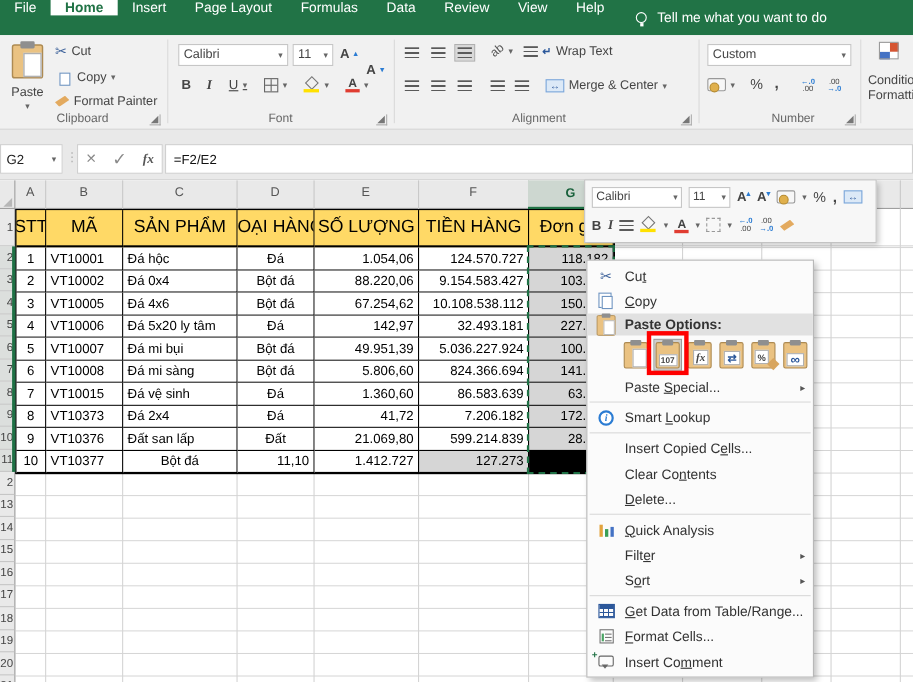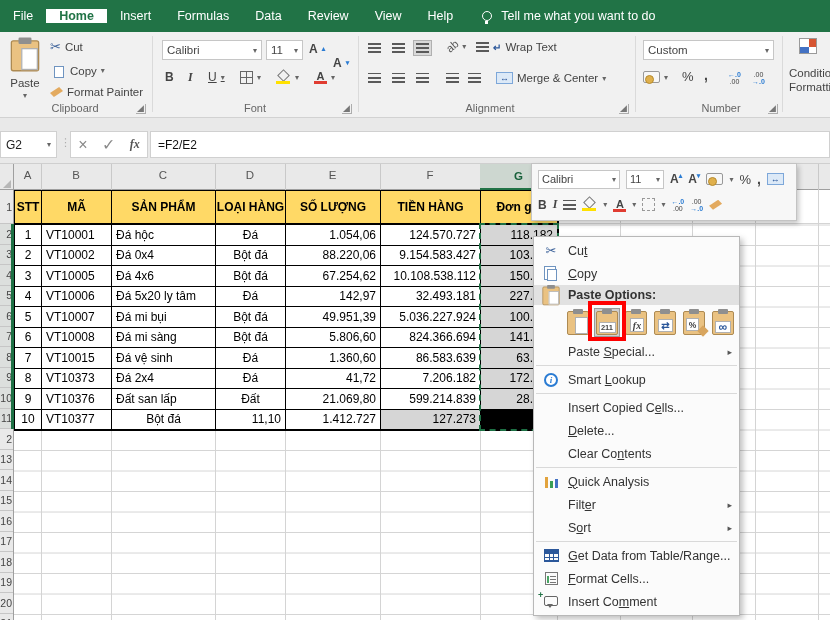--- a/index.html
+++ b/index.html
@@ -1,21 +1,21 @@
 <!DOCTYPE html>
 <html><head>
 <meta charset="utf-8">
 <style>
   *{margin:0;padding:0;box-sizing:border-box}
   body{font-family:"Liberation Sans",sans-serif;background:#888}
   #root{position:relative;width:830px;height:620px;background:#fff;overflow:hidden;font-family:"Liberation Sans",sans-serif}
 
   
   .tabbar{position:absolute;left:0;top:0;width:830px;height:32px;background:#217346;display:flex;align-items:stretch;color:#fff;font-size:12.5px}
-  .tablist{display:flex;align-items:center}
+  .tablist{display:flex;align-items:flex-start}
   .tab{display:flex;align-items:center;padding:0 13px;cursor:default;white-space:nowrap}
   .tab.active{background:#fff;color:#217346;font-weight:bold}
   .tellme{display:flex;align-items:center;gap:9px;margin-left:16px;white-space:nowrap}
   .bulb{position:relative;width:10px;height:10px;border:1.6px solid #fff;border-radius:50%;display:inline-block}
   .bulb:after{content:'';position:absolute;left:2.2px;bottom:-4px;width:3px;height:3px;background:#fff}
 
   
   .ribbon{position:absolute;left:0;top:32px;width:830px;height:86px;background:#f1f1f1;border-bottom:1px solid #d2d2d2;font-size:11.5px;color:#444}
   .vsep{position:absolute;top:4px;bottom:5px;width:1px;background:#dadada}
   .grplabel{position:absolute;bottom:3px;font-size:11px;color:#666;text-align:center}
@@ -87,21 +87,21 @@
   .gridbg{position:absolute;left:14px;top:26px;width:816px;height:430px;background-image:linear-gradient(to bottom,transparent 0,transparent 19.5px,#d4d4d4 19.5px,#d4d4d4 20.5px);background-size:100% 20.5px;background-position:0 15px}
   .coverr1{position:absolute;left:557px;top:26px;width:273px;height:34px;background:#fff;border-bottom:1px solid #d4d4d4}
   .vline{position:absolute;top:26px;width:1px;height:430px;background:#d4d4d4}
   .rowhdr{position:absolute;left:0;top:26px;width:14px;height:430px;background:#e9e9e9;border-right:1px solid #9f9f9f;overflow:hidden}
   .rowcell{position:absolute;left:0;width:14px;border-bottom:1px solid #c6c6c6}
   .rowcell span{position:absolute;right:2px;top:50%;transform:translateY(-50%);font-size:10.5px;color:#444}
   .rowsel{background:#dcdfdd}
   .selbar{position:absolute;left:11px;top:60px;width:3px;height:205px;background:#1e7145;z-index:2}
   .dtable{position:absolute;left:14px;top:26px;display:grid;grid-template-columns:27px 70px 104px 70px 95px 100px 77px;grid-template-rows:34px repeat(10,20.5px);border:1px solid #000;background:#000;z-index:1}
   .tc{border-right:1px solid #000;border-bottom:1px solid #000;display:flex;align-items:center;font-size:12px;color:#000;overflow:hidden;white-space:nowrap;background:#fff}
-  .th{background:#ffd966;font-weight:bold;justify-content:center;border-bottom-width:2px;font-size:12px}
+  .th{background:#ffd966;font-weight:normal;justify-content:center;border-bottom-width:2px;font-size:16px}
   .al{padding-left:4px}.ar{justify-content:flex-end;padding-right:4px}.ac{justify-content:center}
   .cs{background:#d6d6d6}
   .ants{position:absolute;left:479px;top:59px;width:80px;height:208px;border:2px dashed #1e7145;z-index:3;pointer-events:none}
 
   
   .mtb{position:absolute;left:531px;top:163px;width:266px;height:58px;background:#f7f7f7;border:1px solid #c3c3c3;box-shadow:2px 3px 5px rgba(0,0,0,.22);z-index:10;display:flex;flex-direction:column;justify-content:space-evenly;padding:1px 6px;font-size:11px;color:#444}
   .mrow{display:flex;align-items:center;gap:6px;height:23px}
   .mcombo{background:#fff;border:1px solid #c6c6c6;height:19px;display:flex;align-items:center;justify-content:space-between;padding:0 3px;font-size:11px}
 
   
@@ -127,20 +127,21 @@
 </head>
 <body>
 
 <div id="root">
 
   <div class="tabbar">
     <div class="tablist">
         <div class="tab">File</div>
         <div class="tab active">Home</div>
         <div class="tab">Insert</div>
+        <div class="tab">Page Layout</div>
         <div class="tab">Formulas</div>
         <div class="tab">Data</div>
         <div class="tab">Review</div>
         <div class="tab">View</div>
         <div class="tab">Help</div>
       </div>
     <div class="tellme">
       <span class="bulb"></span>
       <span>Tell me what you want to do</span>
     </div>
@@ -530,21 +531,21 @@
       </div>
       <div class="micons">
         <span class="pic t-paste">
           <span class="clipp"></span>
           <span class="body"></span>
           <span class="face"></span>
         </span>
         <span class="pic t-123 hl">
           <span class="clipp"></span>
           <span class="body"></span>
-          <span class="face">211</span>
+          <span class="face">107</span>
         </span>
         <span class="pic t-fx">
           <span class="clipp"></span>
           <span class="body"></span>
           <span class="face">fx</span>
         </span>
         <span class="pic t-transpose">
           <span class="clipp"></span>
           <span class="body"></span>
           <span class="face">⇄</span>
@@ -572,25 +573,25 @@
         </span>
         <span class="mlbl">Smart <u>L</u>ookup</span>
       </div>
       <div class="msep"></div>
       <div class="mi">
         <span class="gut"></span>
         <span class="mlbl">Insert Copied C<u>e</u>lls...</span>
       </div>
       <div class="mi">
         <span class="gut"></span>
+        <span class="mlbl">Clear Co<u>n</u>tents</span>
+      </div>
+      <div class="mi">
+        <span class="gut"></span>
         <span class="mlbl"><u>D</u>elete...</span>
-      </div>
-      <div class="mi">
-        <span class="gut"></span>
-        <span class="mlbl">Clear Co<u>n</u>tents</span>
       </div>
       <div class="msep"></div>
       <div class="mi">
         <span class="gut">
           <span class="ic-quick"></span>
         </span>
         <span class="mlbl"><u>Q</u>uick Analysis</span>
       </div>
       <div class="mi">
         <span class="gut"></span>

